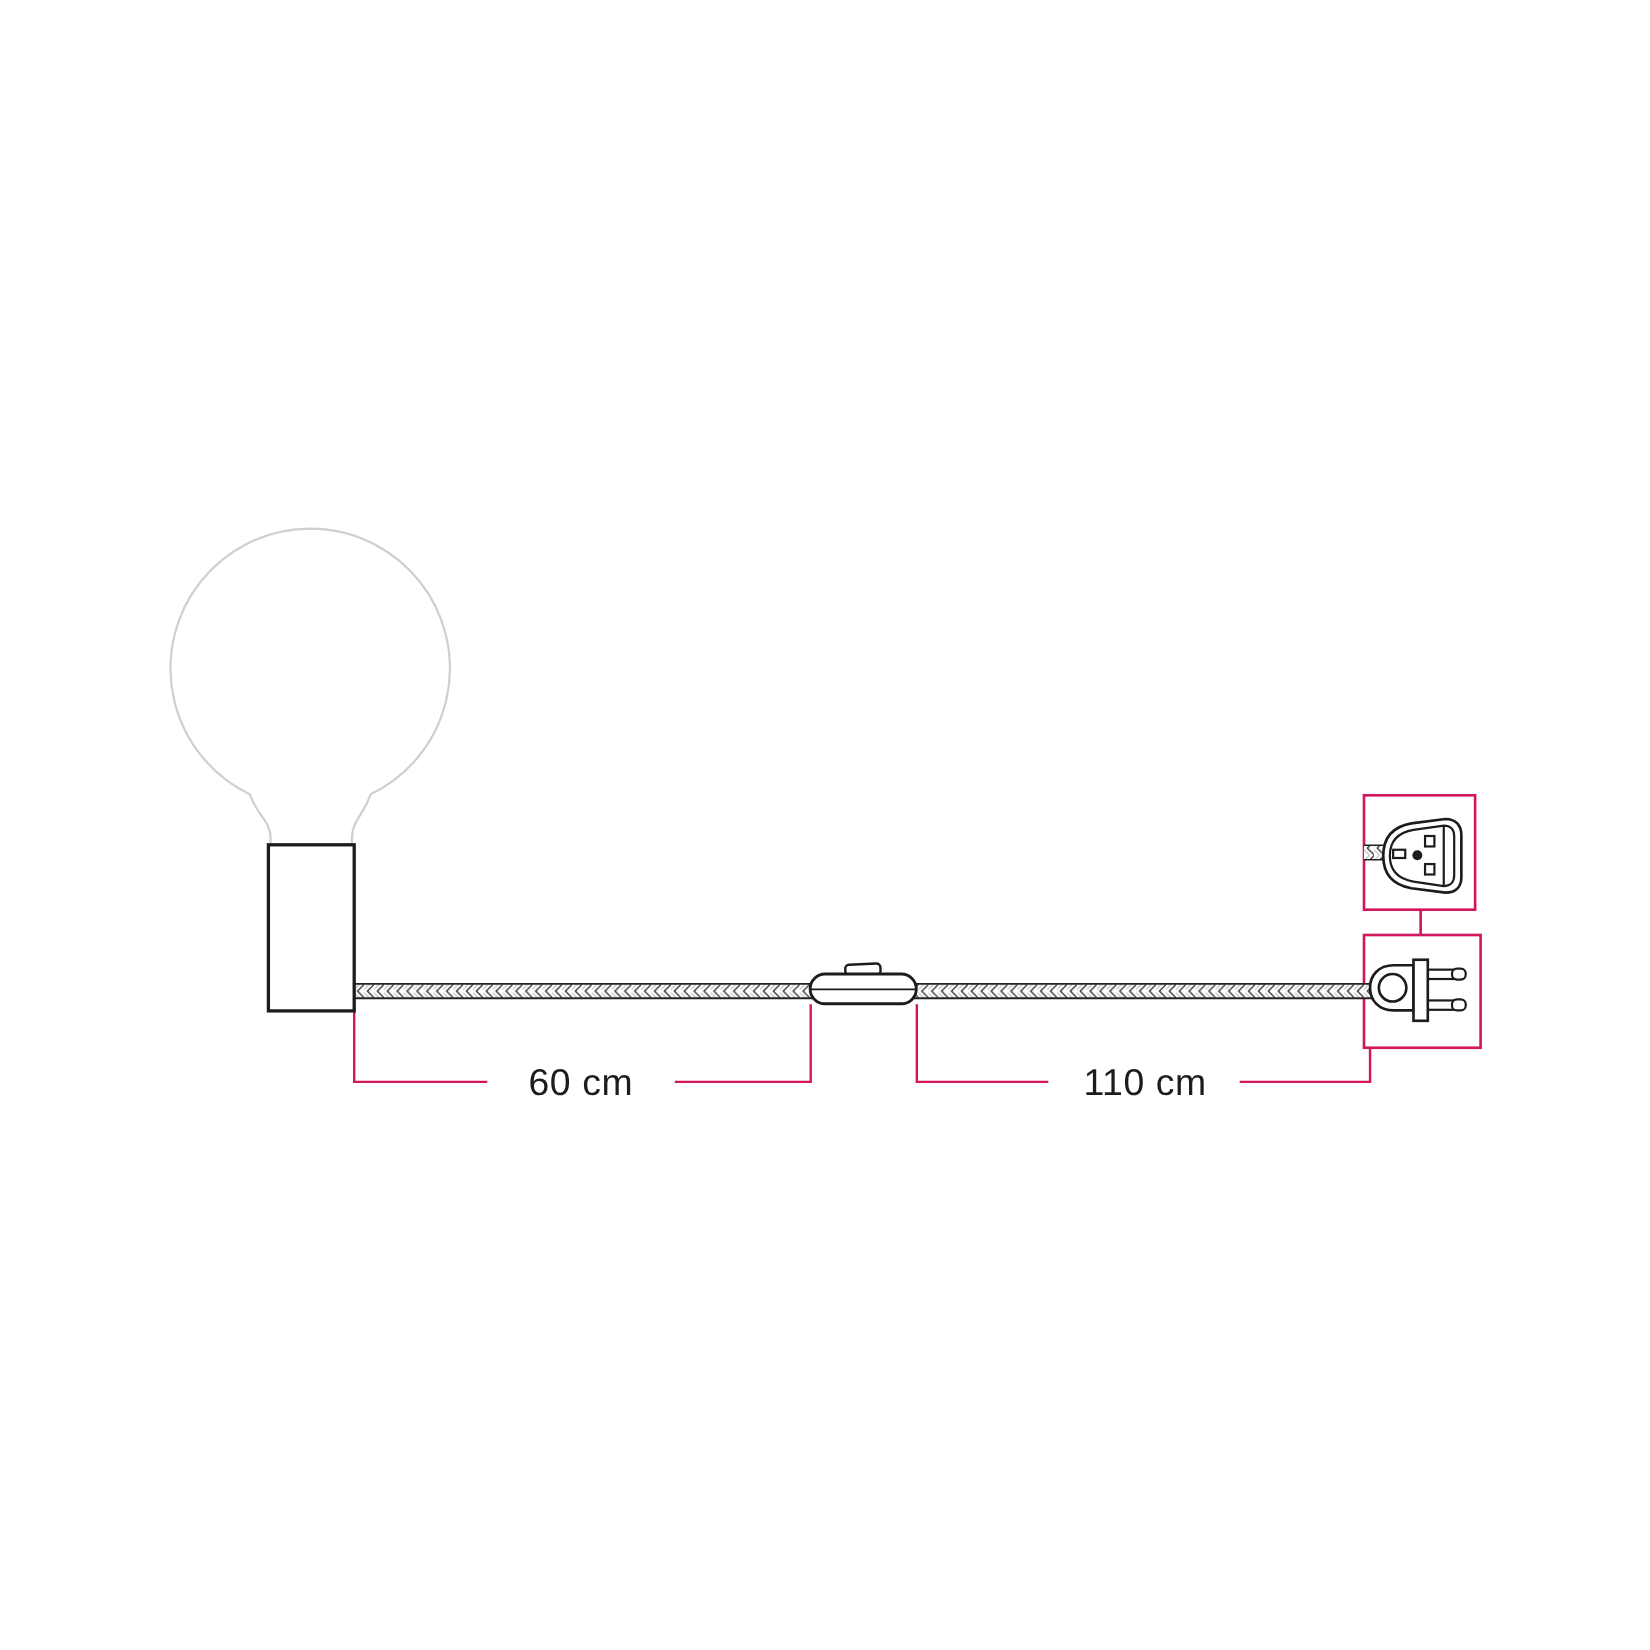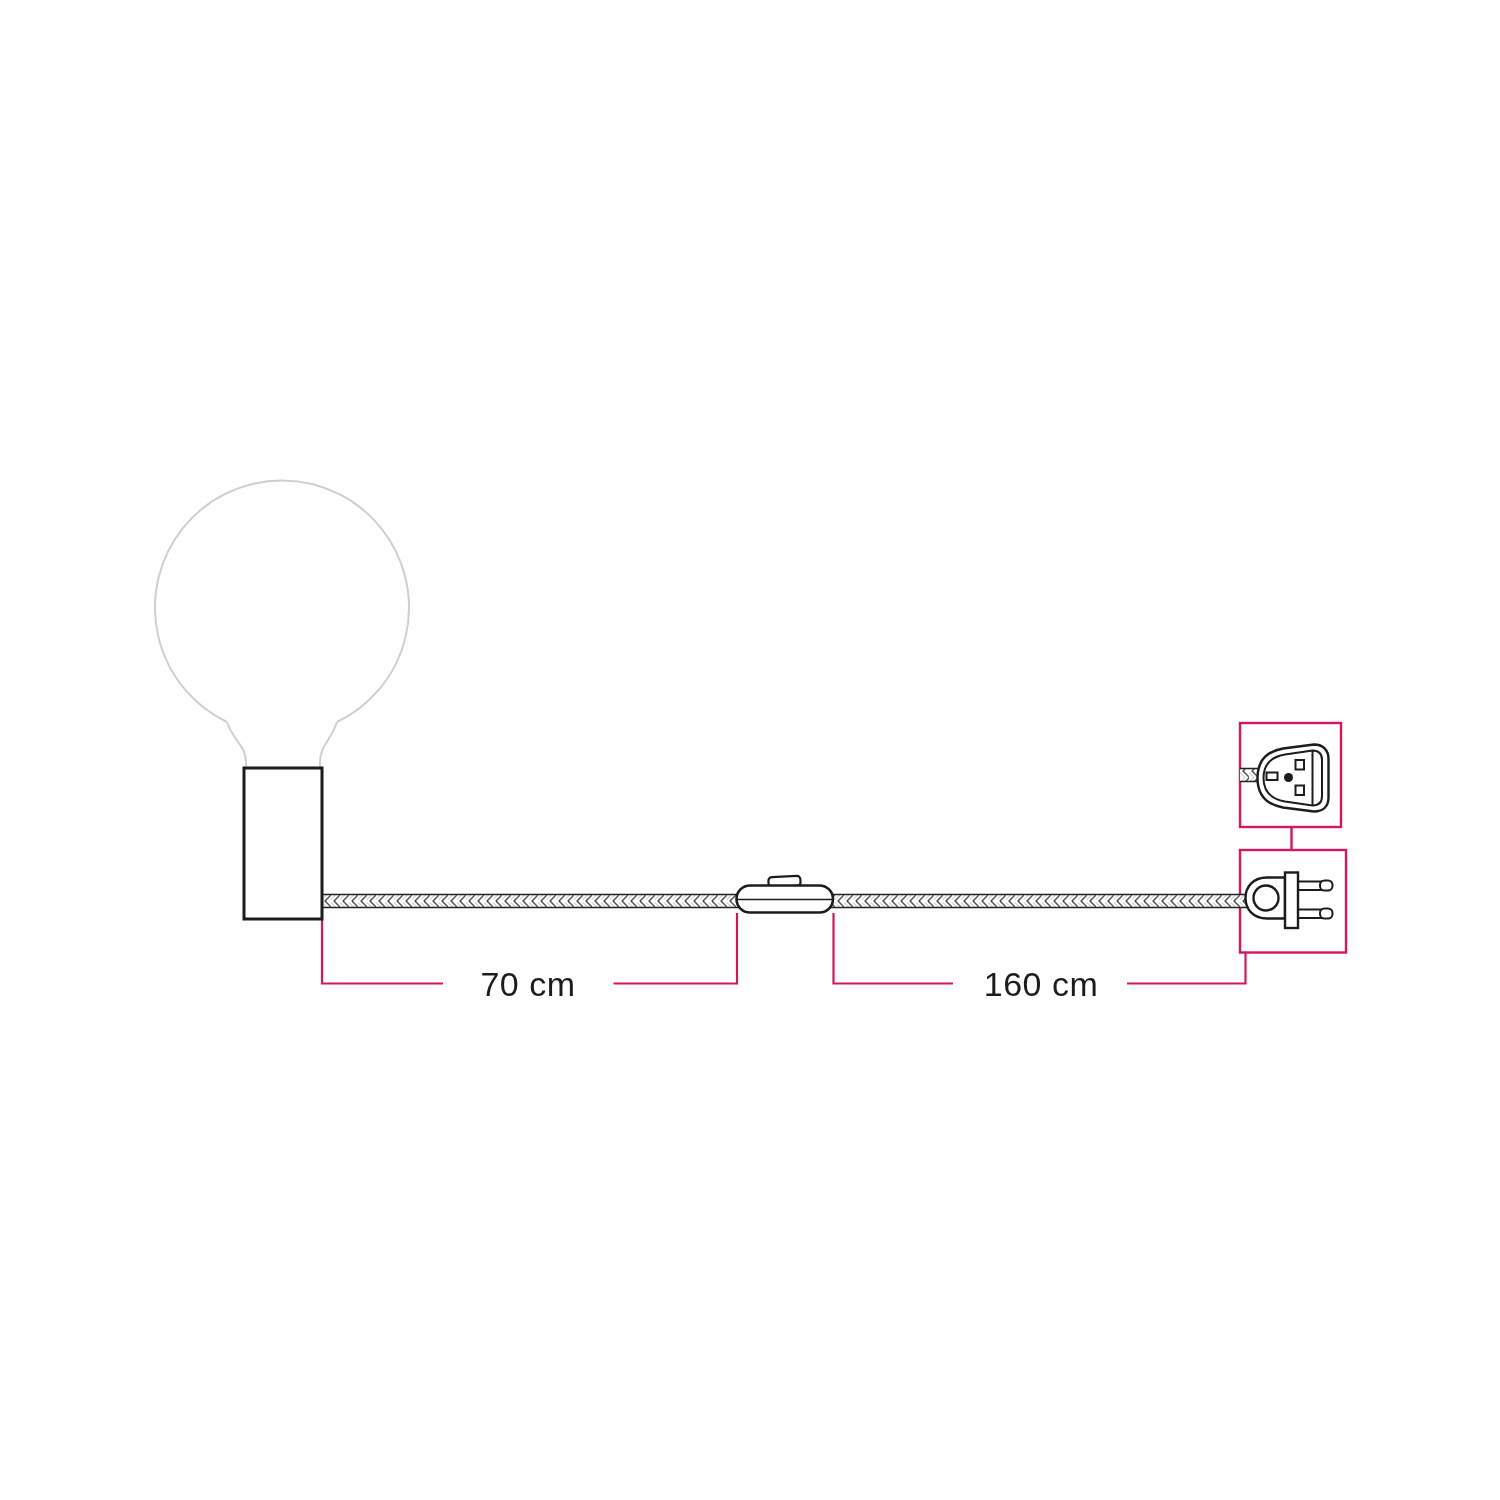--- a/index.html
+++ b/index.html
@@ -102,17 +102,17 @@
       <path d="M 1314,744.5 C 1323.5,744.5 1328.5,750.5 1328.5,759 L 1328.5,797.5 C 1328.5,806 1323.5,811.5 1314,811.5 L 1283,807.5 C 1266,804.5 1257.5,795 1257.5,778 C 1257.5,761 1266,751.5 1283,748.5 Z" fill="#ffffff" stroke-width="2.4"></path>
       <path d="M 1312.5,750.5 C 1318.5,750.5 1322,754 1322,760 L 1322,796 C 1322,802 1318.5,805.5 1312.5,805.5 L 1285,801.5 C 1270.5,799 1263.5,791 1263.5,778 C 1263.5,765 1270.5,757 1285,754.5 Z" fill="none" stroke-width="2"></path>
       <path d="M 1312.5,750.5 L 1312.5,805.5" fill="none" stroke-width="2"></path>
       <rect x="1295.5" y="760" width="8.5" height="9.5" fill="#ffffff" stroke-width="2"></rect>
       <rect x="1295.5" y="785.5" width="8.5" height="9.5" fill="#ffffff" stroke-width="2"></rect>
       <rect x="1266.5" y="772.5" width="11" height="7.5" fill="#ffffff" stroke-width="2"></rect>
       <circle cx="1288.5" cy="777.5" r="4.5" fill="#1c1c1c" stroke="none"></circle>
     </g>
   </svg>
 
-  <div class="dim-label" style="left:528px; top:984px;">70 cm</div>
+  <div class="dim-label" style="left:528px; top:984px;">60 cm</div>
 
-  <div class="dim-label" style="left:1041px; top:984px;">160 cm</div>
+  <div class="dim-label" style="left:1041px; top:984px;">110 cm</div>
 
 </div>
 
 </body></html>

